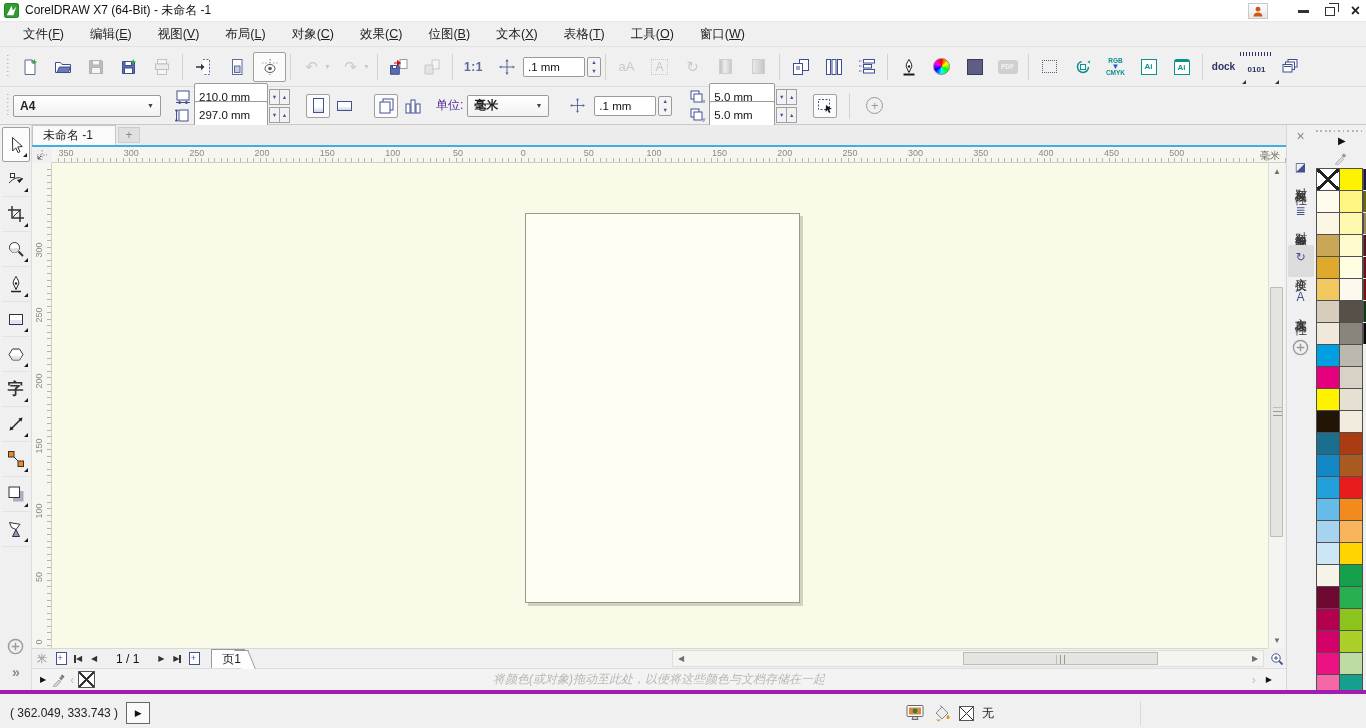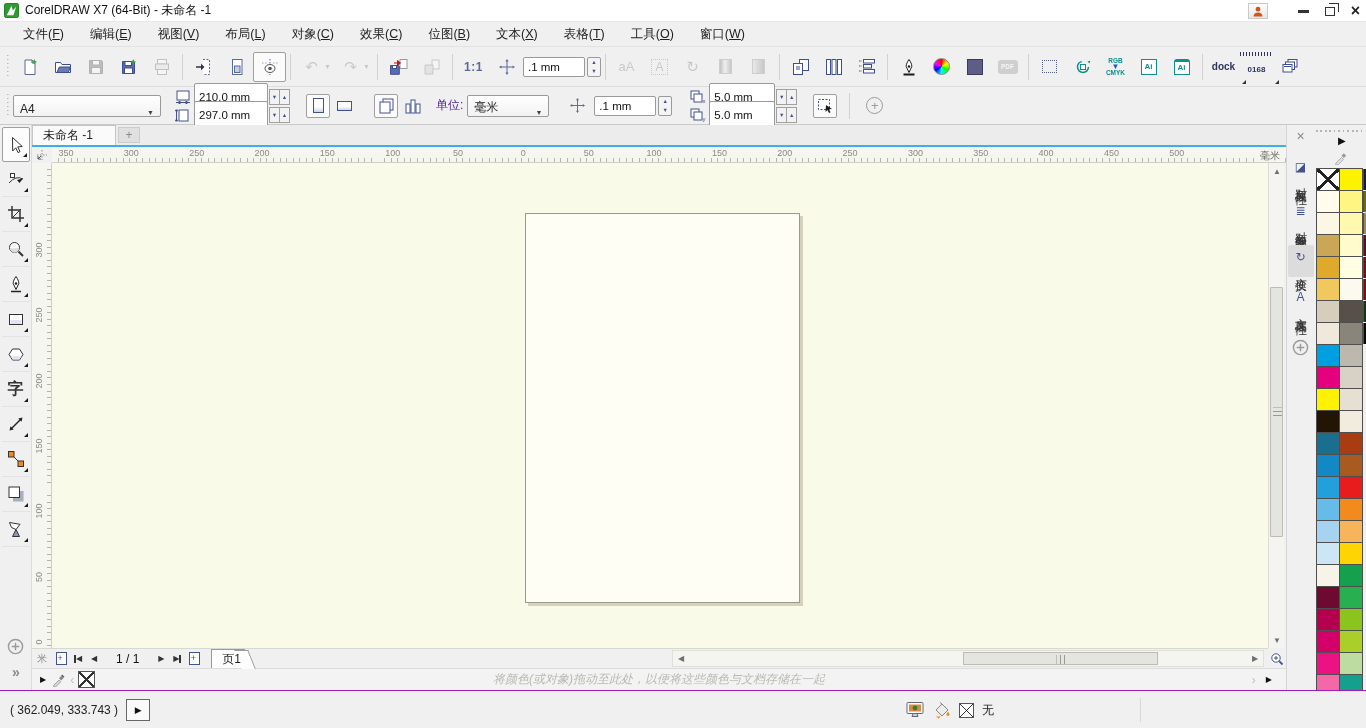--- a/index.html
+++ b/index.html
@@ -61,21 +61,21 @@
     background:#f4f4f4; margin-left:2px; }
   .vspin span { flex:1; font-size:5.5px; color:#44518f; display:flex; align-items:center; justify-content:center; }
   .spinpair { display:flex; margin-left:2px; }
   .spinpair span { width:11px; height:16px; border:1px solid #a0a0a0; background:#f2f2f2; color:#44518f;
     font-size:5.5px; display:flex; align-items:center; justify-content:center; margin-left:-1px; }
 
   
   .propbar { position:absolute; left:0; top:87px; width:1366px; height:38px; background:#f0f0f0;
     display:flex; align-items:center; padding-left:3px; border-bottom:1px solid #c9c9c9; }
   .combo { height:22px; border:1px solid #9a9a9a; border-radius:2px; background:linear-gradient(#fff,#f2f2f2);
-    display:flex; align-items:flex-end; justify-content:space-between; padding:0 6px; }
+    display:flex; align-items:center; justify-content:space-between; padding:0 6px;font-weight:bold; }
   .combo .carr { font-size:7px; color:#444; margin-left:8px; }
   .fieldcol { display:flex; flex-direction:column; gap:2px; }
   .prow { display:flex; align-items:center; height:16px; }
   .prow input.num { height:28px; width:74px; }
   .pbico { width:16px; height:14px; margin-right:3px; }
   .orientbtn { width:24px; height:24px; display:flex; align-items:center; justify-content:center; margin-right:2px; }
   .port { width:11px; height:15px; border:1px solid #44518f; background:linear-gradient(#fff 60%,#ccd3ea); }
   .land { width:15px; height:10px; border:1px solid #44518f; background:linear-gradient(#fff 55%,#ccd3ea); }
   .lbl { font-size:12px; color:#4c1d95; margin:0 4px 0 10px; }
   .plus-circle { width:17px; height:17px; border:1.5px solid #9a9a9a; border-radius:50%; color:#9a9a9a;
@@ -174,21 +174,21 @@
     background:#4f4f4f; padding:1px; width:max-content; }
   .swatch { height:21px; }
   .swatch.none { background:
     linear-gradient(to top right, transparent 45%, #222 45% 55%, transparent 55%),
     linear-gradient(to bottom right, transparent 45%, #222 45% 55%, transparent 55%), #fff; }
   .palsliver { position:absolute; left:49px; top:43px; width:4px; padding-top:1px; }
   .palsliver .swatch { height:21px; margin-bottom:1px; border-left:1px solid #4f4f4f; }
 
   
   .statusbar { position:absolute; left:0; top:690px; width:1366px; height:38px; background:#f0f0f0;
-    border-top:1px solid #a21caf; }
+    border-top:4px solid #a21caf; }
   .sb-left { position:absolute; left:10px; top:0; height:38px; display:flex; align-items:center; gap:8px; }
   .coordbtn { width:24px; height:22px; border:1px solid #666; background:#fafafa; display:flex; align-items:center; justify-content:center; font-size:9px; color:#111; }
   .sb-mid { position:absolute; left:905px; top:0; height:38px; display:flex; align-items:center; gap:8px; }
   .sb-div { position:absolute; left:1140px; top:7px; height:24px; width:1px; background:#d8d8d8; }
   .sb-right { position:absolute; left:1152px; top:0; height:38px; display:flex; align-items:center; gap:6px; }
   .blkswatch { width:15px; height:15px; background:#1c1410; border:1px solid #555; }
   .xswatch.sm { width:15px; height:15px; }
 </style>
 </head>
 <body>
@@ -389,21 +389,21 @@
       <span>CMYK</span>
     </span>
     <span class="ico">
         <span class="aibox">Ai</span>
       </span>
     <span class="ico">
         <span class="aibox" style="border-radius:3px 3px 0 0;border-top-width:3px">Ai</span>
       </span>
     <span class="sep"></span>
     <span class="ico txtico">dock</span>
-    <span class="ico txtico barcode">0168</span>
+    <span class="ico txtico barcode">0101</span>
     <span class="ico">
       <svg width="18" height="18" viewBox="0 0 18 18">
         <rect x="7" y="1.5" width="9" height="7.5" fill="#fff" stroke="#3f4e92"></rect>
           <rect x="4.5" y="4" width="9" height="7.5" fill="#fff" stroke="#3f4e92"></rect>
         <rect x="2" y="6.5" width="9" height="7.5" fill="#fff" stroke="#3f4e92"></rect>
           <path d="M3 8.5h7" stroke="#3f4e92"></path>
         </svg>
     </span>
   </div>
 

